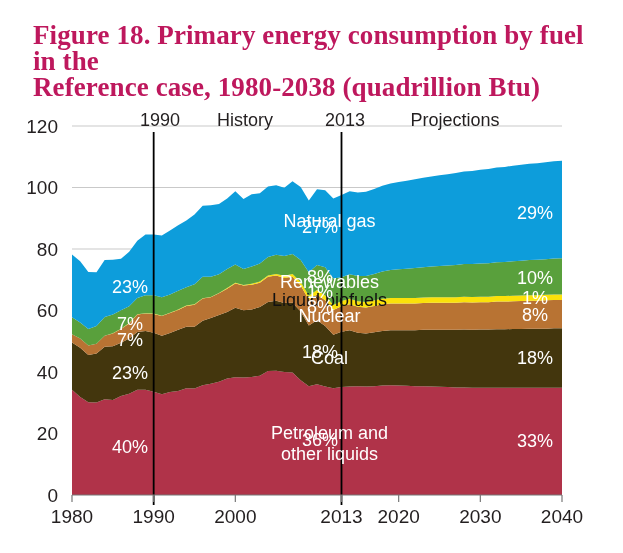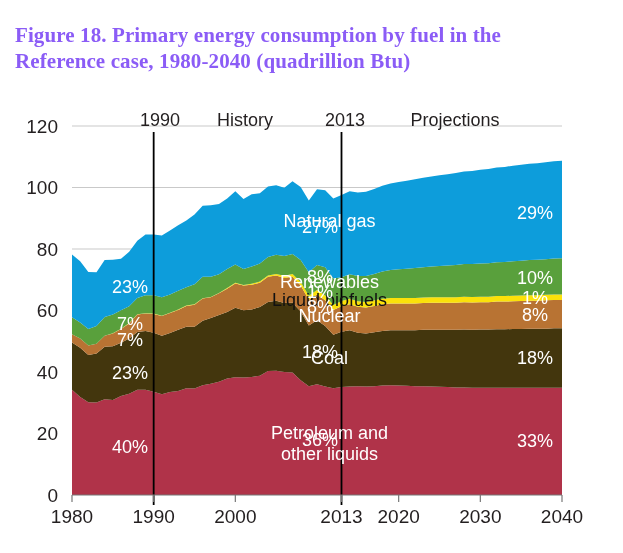--- a/index.html
+++ b/index.html
@@ -15,28 +15,28 @@
     position: relative;
   }
   #figure-root {
     position: relative;
     width: 623px;
     height: 553px;
     background: #ffffff;
   }
   .fig-title {
     position: absolute;
-    left: 15px;
+    left: 33px;
     top: 22px;
     width: 560px;
     font-family: "Liberation Serif", serif;
     font-weight: bold;
-    font-size: 21px;
+    font-size: 27px;
     line-height: 26px;
-    color: #8b5cf6;
+    color: #be185d;
     letter-spacing: 0.1px;
   }
   .chart-area {
     position: absolute;
     left: 0;
     top: 100px;
     width: 623px;
     height: 453px;
   }
   svg.plot {
@@ -78,21 +78,21 @@
   .pct-label.light { fill: #ffffff; }
   .pct-left  { text-anchor: middle; }
 </style>
 </head>
 <body>
 
 <div id="figure-root">
 
   <div class="fig-title">
     <div>Figure 18. Primary energy consumption by fuel in the</div>
-    <div>Reference case, 1980-2040 (quadrillion Btu)</div>
+    <div>Reference case, 1980-2038 (quadrillion Btu)</div>
   </div>
 
   <div class="chart-area">
     <svg class="plot" width="623" height="453" viewBox="0 0 623 453">
 
       <g id="gridlines">
           <line x1="72" x2="562" y1="333.5" y2="333.5" stroke="#c9c9c9" stroke-width="1.1"></line>
           <line x1="72" x2="562" y1="272" y2="272" stroke="#c9c9c9" stroke-width="1.1"></line>
           <line x1="72" x2="562" y1="210.5" y2="210.5" stroke="#c9c9c9" stroke-width="1.1"></line>
           <line x1="72" x2="562" y1="149" y2="149" stroke="#c9c9c9" stroke-width="1.1"></line>

